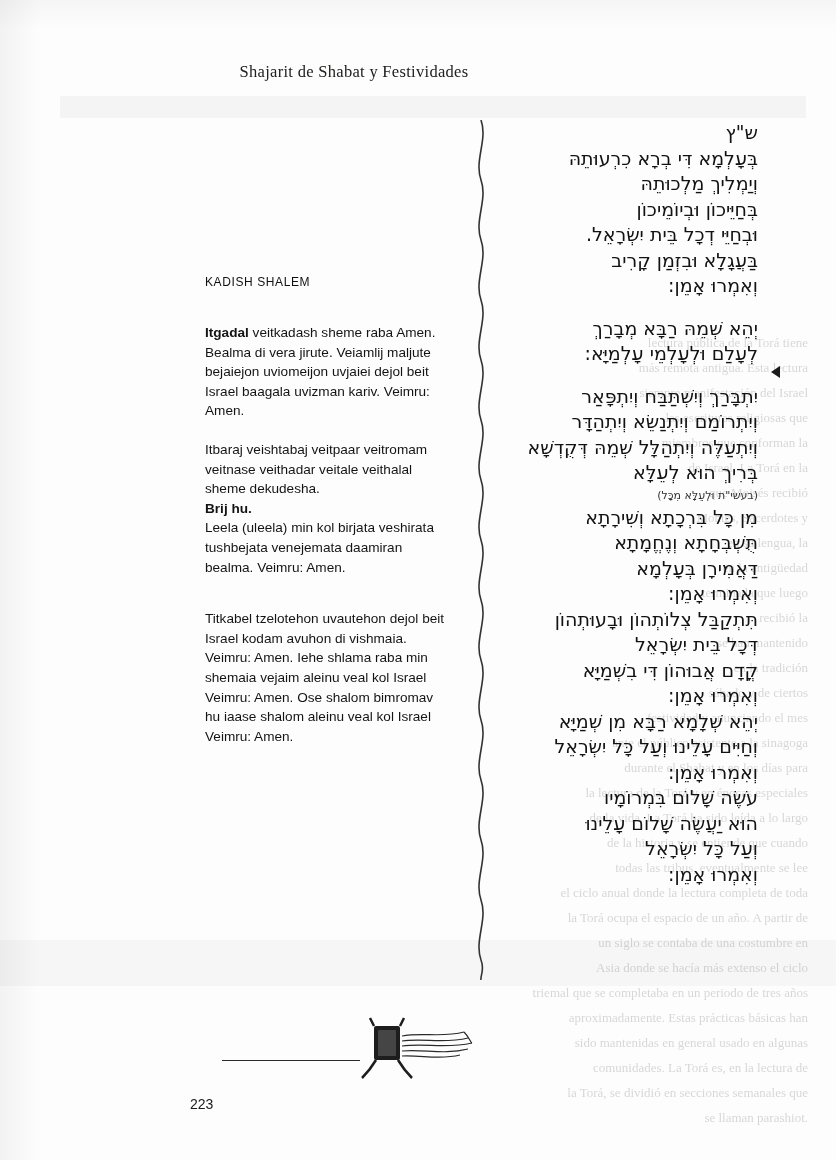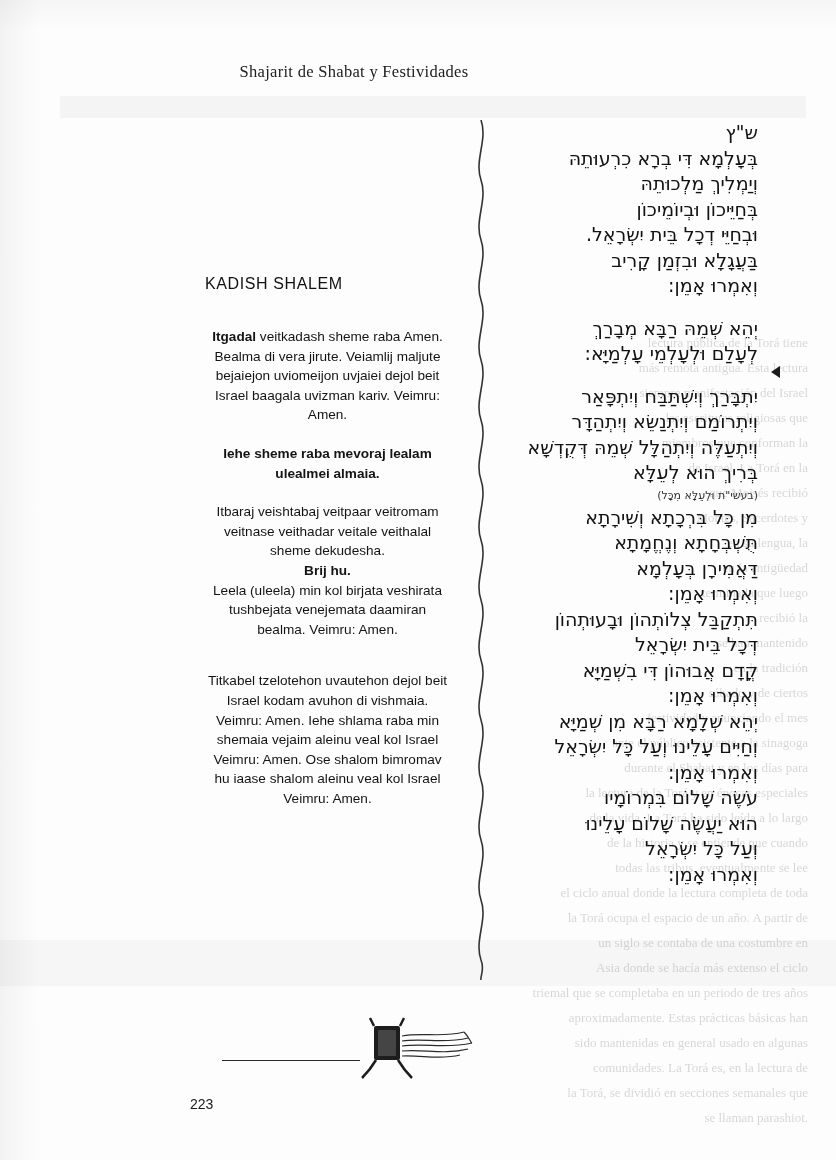--- a/index.html
+++ b/index.html
@@ -74,31 +74,30 @@
   }
 
   
   .col-left {
     position: absolute;
     left: 205px;
     top: 275px;
     width: 245px;
   }
   .section-title {
-    font-size: 16px;
+    font-size: 12px;
     letter-spacing: 0.6px;
     margin-bottom: 34px;
     color: #111;
   }
   .translit-block {
     font-size: 13.6px;
     line-height: 19.6px;
     margin-bottom: 19px;
     color: #141414;
-    text-align: center;
   }
   .translit-block.bold {
     font-weight: bold;
   }
   .translit-block .lead {
     font-weight: bold;
   }
   .translit-block .inline-bold {
     font-weight: bold;
     display: block;
@@ -214,21 +213,20 @@
 sido mantenidas en general usado en algunas
 comunidades. La Torá es, en la lectura de
 la Torá, se dividió en secciones semanales que
 se llaman parashiot.</div>
 
 <div class="col-left">
   <div class="section-title">KADISH SHALEM</div>
 
   <div class="translit-block"><span class="lead">Itgadal</span><span> veitkadash sheme raba Amen. Bealma di vera jirute. Veiamlij maljute bejaiejon uviomeijon uvjaiei dejol beit Israel baagala uvizman kariv. Veimru: Amen.</span></div>
 
-  <div class="translit-block bold">Iehe sheme raba mevoraj lealam ulealmei almaia.</div>
 
   <div class="translit-block"><span>Itbaraj veishtabaj veitpaar veitromam veitnase veithadar veitale veithalal sheme dekudesha.</span><span class="inline-bold">Brij hu.</span><span>Leela (uleela) min kol birjata veshirata tushbejata venejemata daamiran bealma. Veimru: Amen.</span></div>
 
   <div class="translit-block" style="margin-top:32px;">Titkabel tzelotehon uvautehon dejol beit Israel kodam avuhon di vishmaia. Veimru: Amen. Iehe shlama raba min shemaia vejaim aleinu veal kol Israel Veimru: Amen. Ose shalom bimromav hu iaase shalom aleinu veal kol Israel Veimru: Amen.</div>
 </div>
 
 <div class="divider">
   <svg width="26" height="860" viewBox="0 0 26 860" xmlns="http://www.w3.org/2000/svg">
     <path d="M13 0 C 20 20, 6 40, 13 60 C 20 80, 6 100, 13 120 C 20 140, 6 160, 13 180 C 20 200, 6 220, 13 240 C 20 260, 6 280, 13 300 C 20 320, 6 340, 13 360 C 20 380, 6 400, 13 420 C 20 440, 6 460, 13 480 C 20 500, 6 520, 13 540 C 20 560, 6 580, 13 600 C 20 620, 6 640, 13 660 C 20 680, 6 700, 13 720 C 20 740, 6 760, 13 780 C 20 800, 6 820, 13 840 C 17 850, 12 856, 13 860" fill="none" stroke="#333" stroke-width="1.6"></path>
   </svg>

